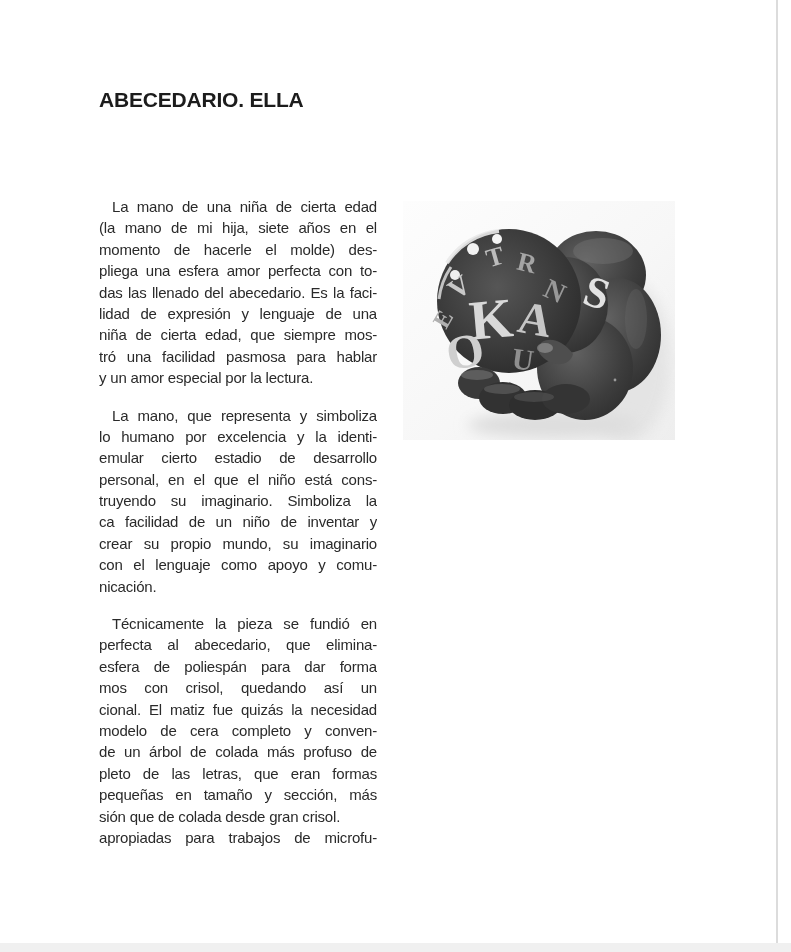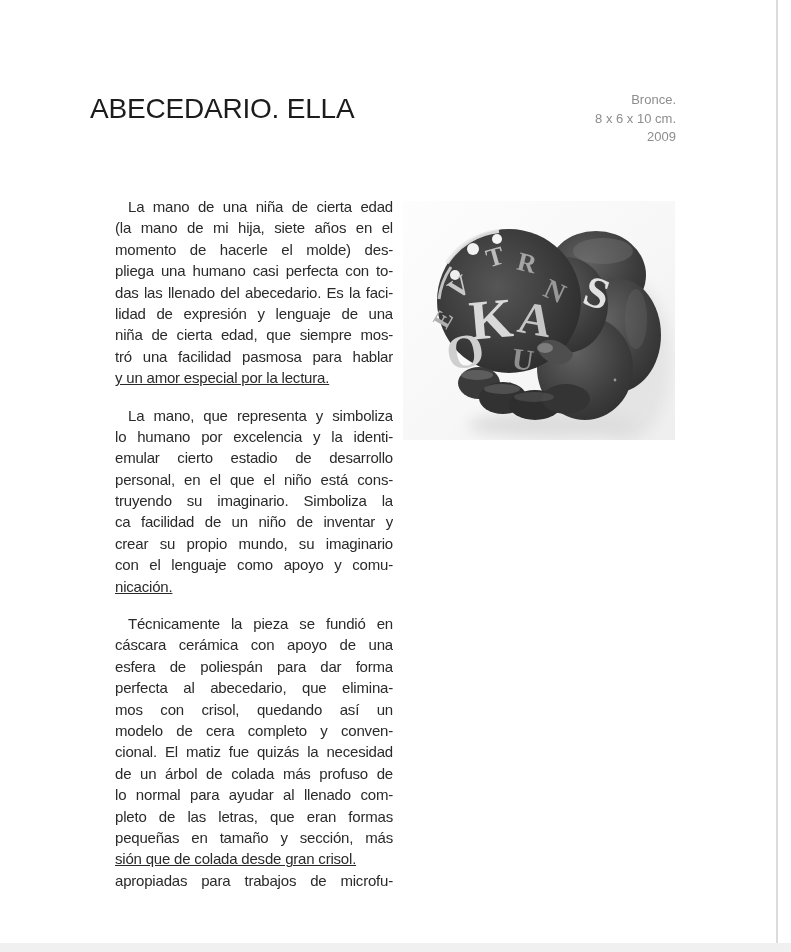--- a/index.html
+++ b/index.html
@@ -4,49 +4,49 @@
 <style>
   html,body{margin:0;padding:0;background:#ffffff;}
   .page{
     position:relative;
     width:791px;height:952px;
     background:#ffffff;
     font-family:"Liberation Sans", sans-serif;
     overflow:hidden;
   }
   .artwork-title{
-    position:absolute;left:90px;top:74px;
-    font-size:28px;font-weight:normal;
+    position:absolute;left:99px;top:74px;
+    font-size:21px;font-weight:bold;
     letter-spacing:-0.2px;
     color:var(--c-title,#1c1c1c);
     white-space:nowrap;
   }
   .meta{
     position:absolute;right:115px;top:91px;
     text-align:right;
     font-size:13px;line-height:18.5px;
     color:var(--c-meta,#8d8d8d);
   }
   .article{
-    position:absolute;left:115px;top:196px;width:278px;
+    position:absolute;left:99px;top:196px;width:278px;
     color:var(--c-text,#2a2a2a);
     font-size:15px;line-height:21.4px;
     letter-spacing:-0.2px;
   }
   .para{margin:0 0 16px 0;}
   .para:last-child{margin-bottom:10px;}
   .line{
     text-align:justify;
     text-align-last:justify;
     white-space:normal;
     height:21.4px;
     overflow:hidden;
   }
   .line.first{text-indent:13px;}
-  .line.last{text-align-last:left;text-decoration:underline;}
+  .line.last{text-align-last:left;}
   .photo{
     position:absolute;left:403px;top:201px;width:272px;height:239px;
     margin:0;padding:0;
   }
   .photo svg{display:block;}
   .sletter{
     font-family:"Liberation Serif", serif;
     font-weight:bold;
     text-anchor:middle;
     dominant-baseline:central;
@@ -60,59 +60,52 @@
     background:#f0f0f0;
   }
 </style>
 </head>
 <body>
 
 <div class="page">
 
   <h1 class="artwork-title">ABECEDARIO. ELLA</h1>
 
-  <div class="meta">
-    <div>Bronce.</div>
-    <div>8 x 6 x 10 cm.</div>
-    <div>2009</div>
-  </div>
 
   <div class="article">
       <div class="para">
         <div class="line first">La mano de una niña de cierta edad</div>
         <div class="line">(la mano de mi hija, siete años en el</div>
         <div class="line">momento de hacerle el molde) des-</div>
-        <div class="line">pliega una humano casi perfecta con to-</div>
+        <div class="line">pliega una esfera amor perfecta con to-</div>
         <div class="line">das las llenado del abecedario. Es la faci-</div>
         <div class="line">lidad de expresión y lenguaje de una</div>
         <div class="line">niña de cierta edad, que siempre mos-</div>
         <div class="line">tró una facilidad pasmosa para hablar</div>
         <div class="line last">y un amor especial por la lectura.</div>
       </div>
       <div class="para">
         <div class="line first">La mano, que representa y simboliza</div>
         <div class="line">lo humano por excelencia y la identi-</div>
         <div class="line">emular cierto estadio de desarrollo</div>
         <div class="line">personal, en el que el niño está cons-</div>
         <div class="line">truyendo su imaginario. Simboliza la</div>
         <div class="line">ca facilidad de un niño de inventar y</div>
         <div class="line">crear su propio mundo, su imaginario</div>
         <div class="line">con el lenguaje como apoyo y comu-</div>
         <div class="line last">nicación.</div>
       </div>
       <div class="para">
         <div class="line first">Técnicamente la pieza se fundió en</div>
-        <div class="line">cáscara cerámica con apoyo de una</div>
+        <div class="line">perfecta al abecedario, que elimina-</div>
         <div class="line">esfera de poliespán para dar forma</div>
-        <div class="line">perfecta al abecedario, que elimina-</div>
         <div class="line">mos con crisol, quedando así un</div>
+        <div class="line">cional. El matiz fue quizás la necesidad</div>
         <div class="line">modelo de cera completo y conven-</div>
-        <div class="line">cional. El matiz fue quizás la necesidad</div>
         <div class="line">de un árbol de colada más profuso de</div>
-        <div class="line">lo normal para ayudar al llenado com-</div>
         <div class="line">pleto de las letras, que eran formas</div>
         <div class="line">pequeñas en tamaño y sección, más</div>
         <div class="line last">sión que de colada desde gran crisol.</div>
         <div class="line">apropiadas para trabajos de microfu-</div>
       </div>
     </div>
 
   <figure class="photo" aria-label="Black and white photo of a bronze child's hand holding an openwork sphere made of alphabet letters">
     <svg width="272" height="239" viewBox="0 0 272 239" role="img">
       <defs>

